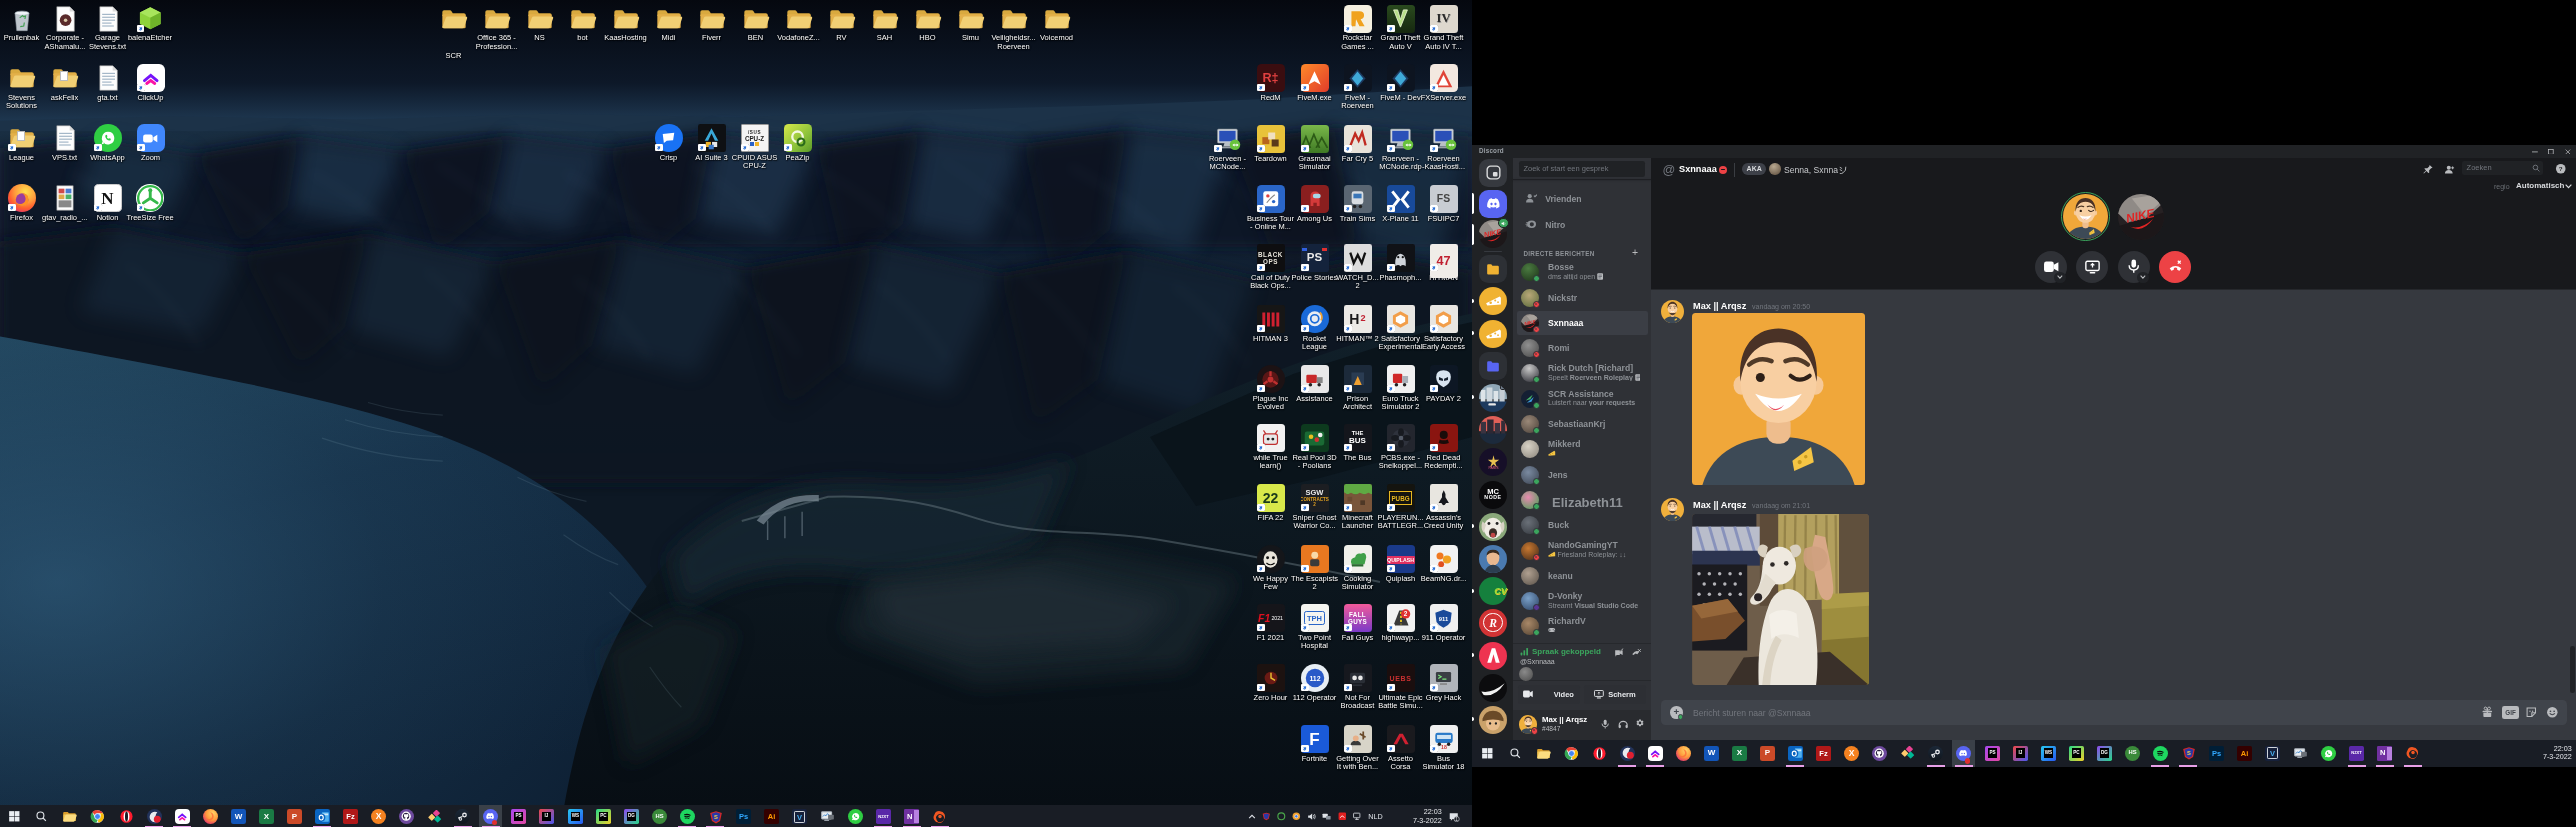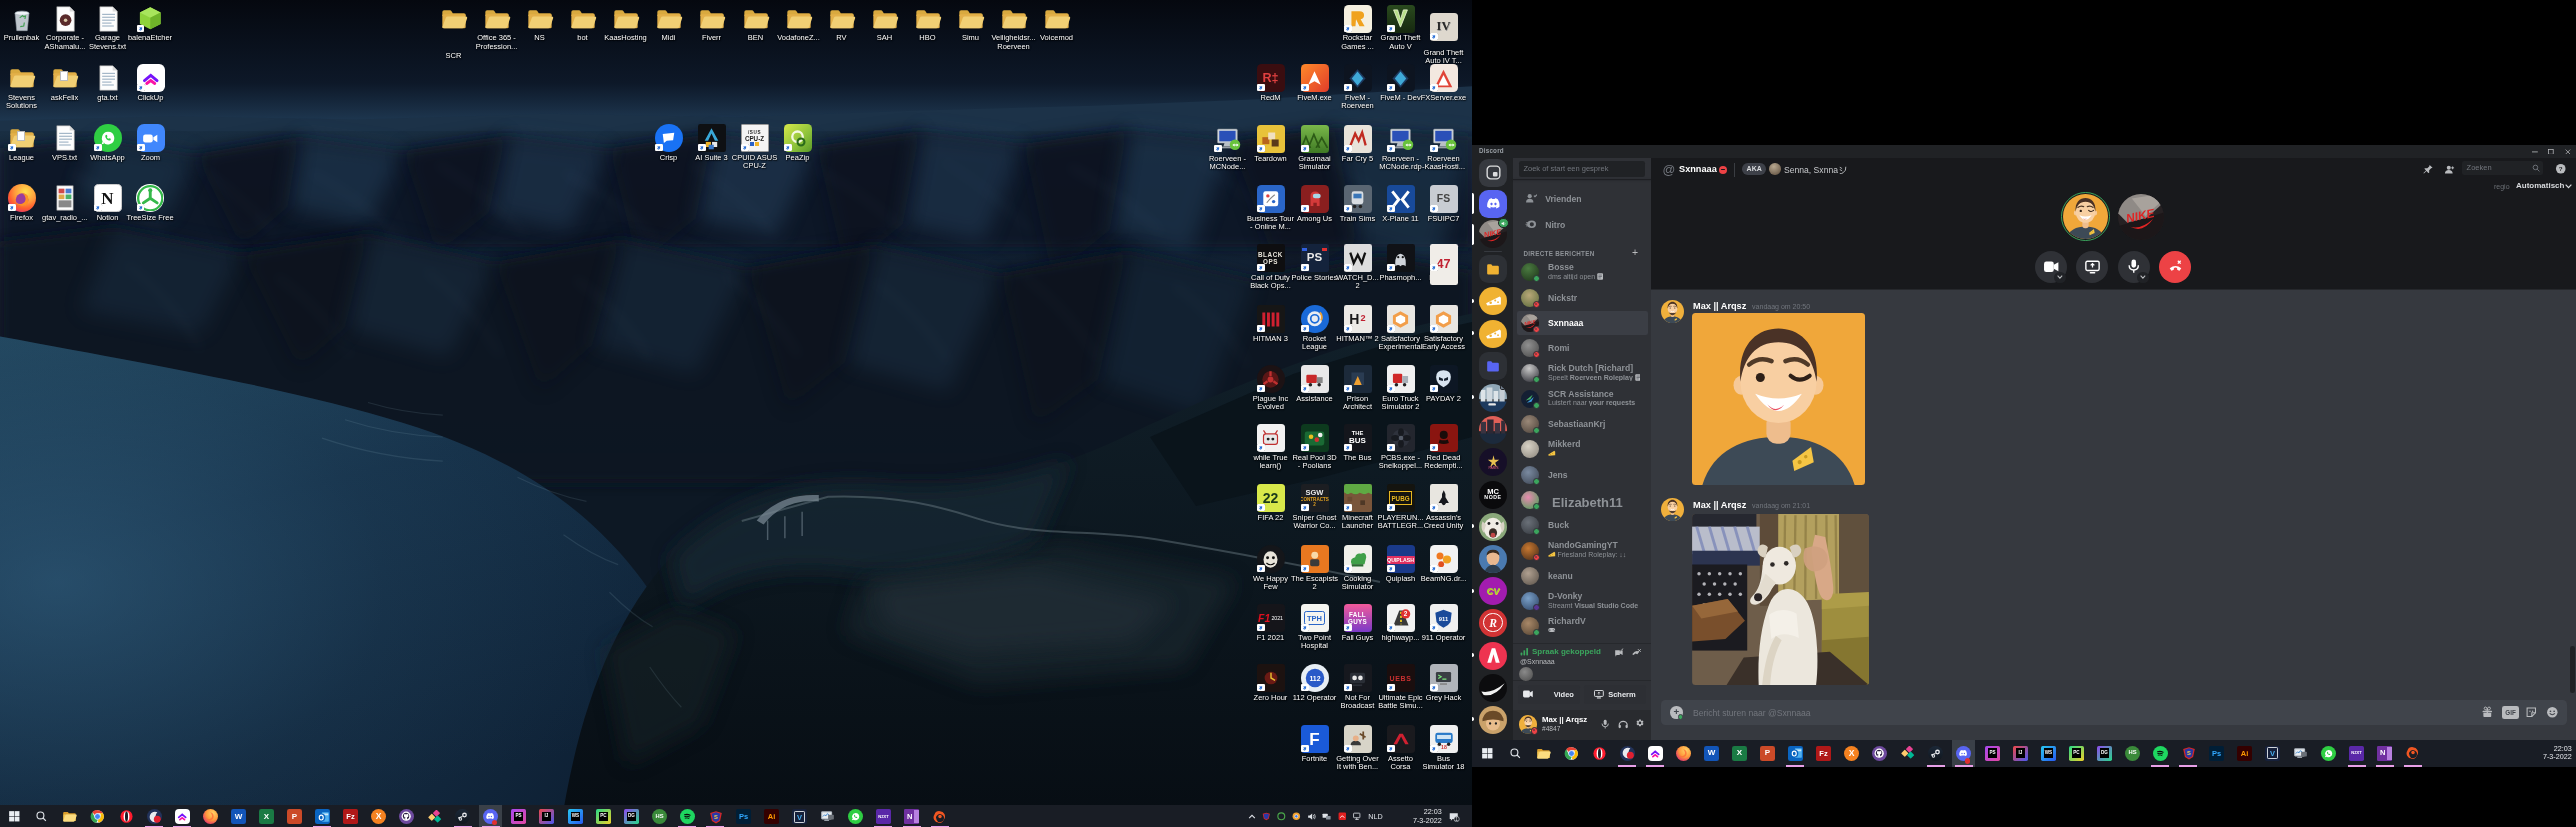--- a/index.html
+++ b/index.html
@@ -514,21 +514,21 @@
             <path d="M8,5 L20,35 L32,5 L25,5 L20,22 L15,5 Z" fill="#b8e088" stroke="#e8f4d0" stroke-width="1.5"></path>
           </svg>
         </div>
         <div style="position:absolute;left:0.6px;bottom:0.6px;width:7.5px;height:7.5px;background:#fff;border-radius:1.2px;box-shadow:0 0 0.6px #555"><svg width="7.5" height="7.5" viewBox="0 0 13 13">
             <path d="M3.5,9.5 L3.5,5.5 L6,5.5 L6,3 L10,6.5 L6,10 L6,7.5 L5,7.5 Z" fill="#2a6fd6" transform="rotate(-45 6.5 6.5)"></path>
           </svg></div>
       </div>
       <div style="margin-top:1.7px;font-size:7.5px;line-height:8.6px;color:#fff;text-shadow:0.6px 0.6px 1.2px rgba(0,0,0,0.9), 0 0 1.7px rgba(0,0,0,0.8)">Grand Theft<br>Auto V</div>
     </div>
     <div style="position:absolute;left:1418px;top:4.6px;width:51px;text-align:center">
-      <div style="width:28px;height:28px;margin:8px auto;position:relative">
+      <div style="width:28px;height:28px;margin:0 auto;position:relative">
         <div style="width:28px;height:28px;border-radius:3.5px;background:#ded8ce;position:relative;overflow:hidden;display:flex;align-items:center;justify-content:center">
           <div style="font-size:12.6px;font-weight:800;color:#2a2a2a;line-height:1;font-family:'Liberation Serif',serif;text-shadow:0.6px 0.6px 0 #999">IV</div>
         </div>
         <div style="position:absolute;left:0.6px;bottom:0.6px;width:7.5px;height:7.5px;background:#fff;border-radius:1.2px;box-shadow:0 0 0.6px #555"><svg width="7.5" height="7.5" viewBox="0 0 13 13">
             <path d="M3.5,9.5 L3.5,5.5 L6,5.5 L6,3 L10,6.5 L6,10 L6,7.5 L5,7.5 Z" fill="#2a6fd6" transform="rotate(-45 6.5 6.5)"></path>
           </svg></div>
       </div>
       <div style="margin-top:1.7px;font-size:7.5px;line-height:8.6px;color:#fff;text-shadow:0.6px 0.6px 1.2px rgba(0,0,0,0.9), 0 0 1.7px rgba(0,0,0,0.8)">Grand Theft<br>Auto IV T...</div>
     </div>
     <div style="position:absolute;left:1245px;top:64px;width:51px;text-align:center">
@@ -799,21 +799,21 @@
           </svg>
         </div>
         <div style="position:absolute;left:0.6px;bottom:0.6px;width:7.5px;height:7.5px;background:#fff;border-radius:1.2px;box-shadow:0 0 0.6px #555"><svg width="7.5" height="7.5" viewBox="0 0 13 13">
             <path d="M3.5,9.5 L3.5,5.5 L6,5.5 L6,3 L10,6.5 L6,10 L6,7.5 L5,7.5 Z" fill="#2a6fd6" transform="rotate(-45 6.5 6.5)"></path>
           </svg></div>
       </div>
       <div style="margin-top:1.7px;font-size:7.5px;line-height:8.6px;color:#fff;text-shadow:0.6px 0.6px 1.2px rgba(0,0,0,0.9), 0 0 1.7px rgba(0,0,0,0.8)">Phasmoph...</div>
     </div>
     <div style="position:absolute;left:1418px;top:244px;width:51px;text-align:center">
       <div style="width:28px;height:28px;margin:0 auto;position:relative">
-        <div style="width:28px;height:41px;border-radius:2.3px;background:#f0ede8;position:relative;overflow:hidden;display:flex;align-items:center;justify-content:center">
+        <div style="width:28px;height:34px;border-radius:2.3px;background:#f0ede8;position:relative;overflow:hidden;display:flex;align-items:center;justify-content:center">
           <div style="font-size:12.6px;font-weight:800;color:#c02030;line-height:1;">47</div>
         </div>
         <div style="position:absolute;left:0.6px;bottom:0.6px;width:7.5px;height:7.5px;background:#fff;border-radius:1.2px;box-shadow:0 0 0.6px #555"><svg width="7.5" height="7.5" viewBox="0 0 13 13">
             <path d="M3.5,9.5 L3.5,5.5 L6,5.5 L6,3 L10,6.5 L6,10 L6,7.5 L5,7.5 Z" fill="#2a6fd6" transform="rotate(-45 6.5 6.5)"></path>
           </svg></div>
       </div>
       <div style="margin-top:1.7px;font-size:7.5px;line-height:8.6px;color:#fff;text-shadow:0.6px 0.6px 1.2px rgba(0,0,0,0.9), 0 0 1.7px rgba(0,0,0,0.8)">HITMAN</div>
     </div>
     <div style="position:absolute;left:1245px;top:305px;width:51px;text-align:center">
       <div style="width:28px;height:28px;margin:0 auto;position:relative">
@@ -2071,21 +2071,21 @@
       </div>
       <div style="position:absolute;left:7px;top:387px;width:28px;height:28px">
         <div style="width:28px;height:28px;border-radius:50%;overflow:hidden"><svg width="28" height="28" viewBox="0 0 48 48">
             <rect width="48" height="48" fill="#4a7ab0"></rect>
             <ellipse cx="24" cy="22" rx="11" ry="13" fill="#e8b890"></ellipse>
             <path d="M13,18 Q13,8 24,8 Q35,8 35,18 Q30,13 24,13 Q18,13 13,18 Z" fill="#3a2c20"></path>
             <path d="M8,48 Q14,34 24,34 Q34,34 40,48 Z" fill="#2c3e50"></path>
           </svg></div>
       </div>
       <div style="position:absolute;left:7px;top:419px;width:28px;height:28px">
-        <div style="width:28px;height:28px;border-radius:50%;background:#a21caf;display:flex;align-items:center;justify-content:center">
+        <div style="width:28px;height:28px;border-radius:50%;background:#15803d;display:flex;align-items:center;justify-content:flex-end">
           <span style="font-size:9.2px;font-weight:800;font-style:italic;color:#9ae038;text-shadow:0.6px 0.6px 0 #e8c030">CV</span>
         </div>
       </div>
       <div style="position:absolute;left:7px;top:451px;width:28px;height:28px">
         <div style="width:28px;height:28px;border-radius:50%;background:#d23334;display:flex;align-items:center;justify-content:center">
           <div style="width:19.5px;height:19.5px;border-radius:50%;border:1.4px solid #fff;display:flex;align-items:center;justify-content:center">
             <span style="font-size:11.5px;font-weight:800;font-style:italic;color:#fff;font-family:'Liberation Serif',serif">R</span>
           </div>
         </div>
       </div>

